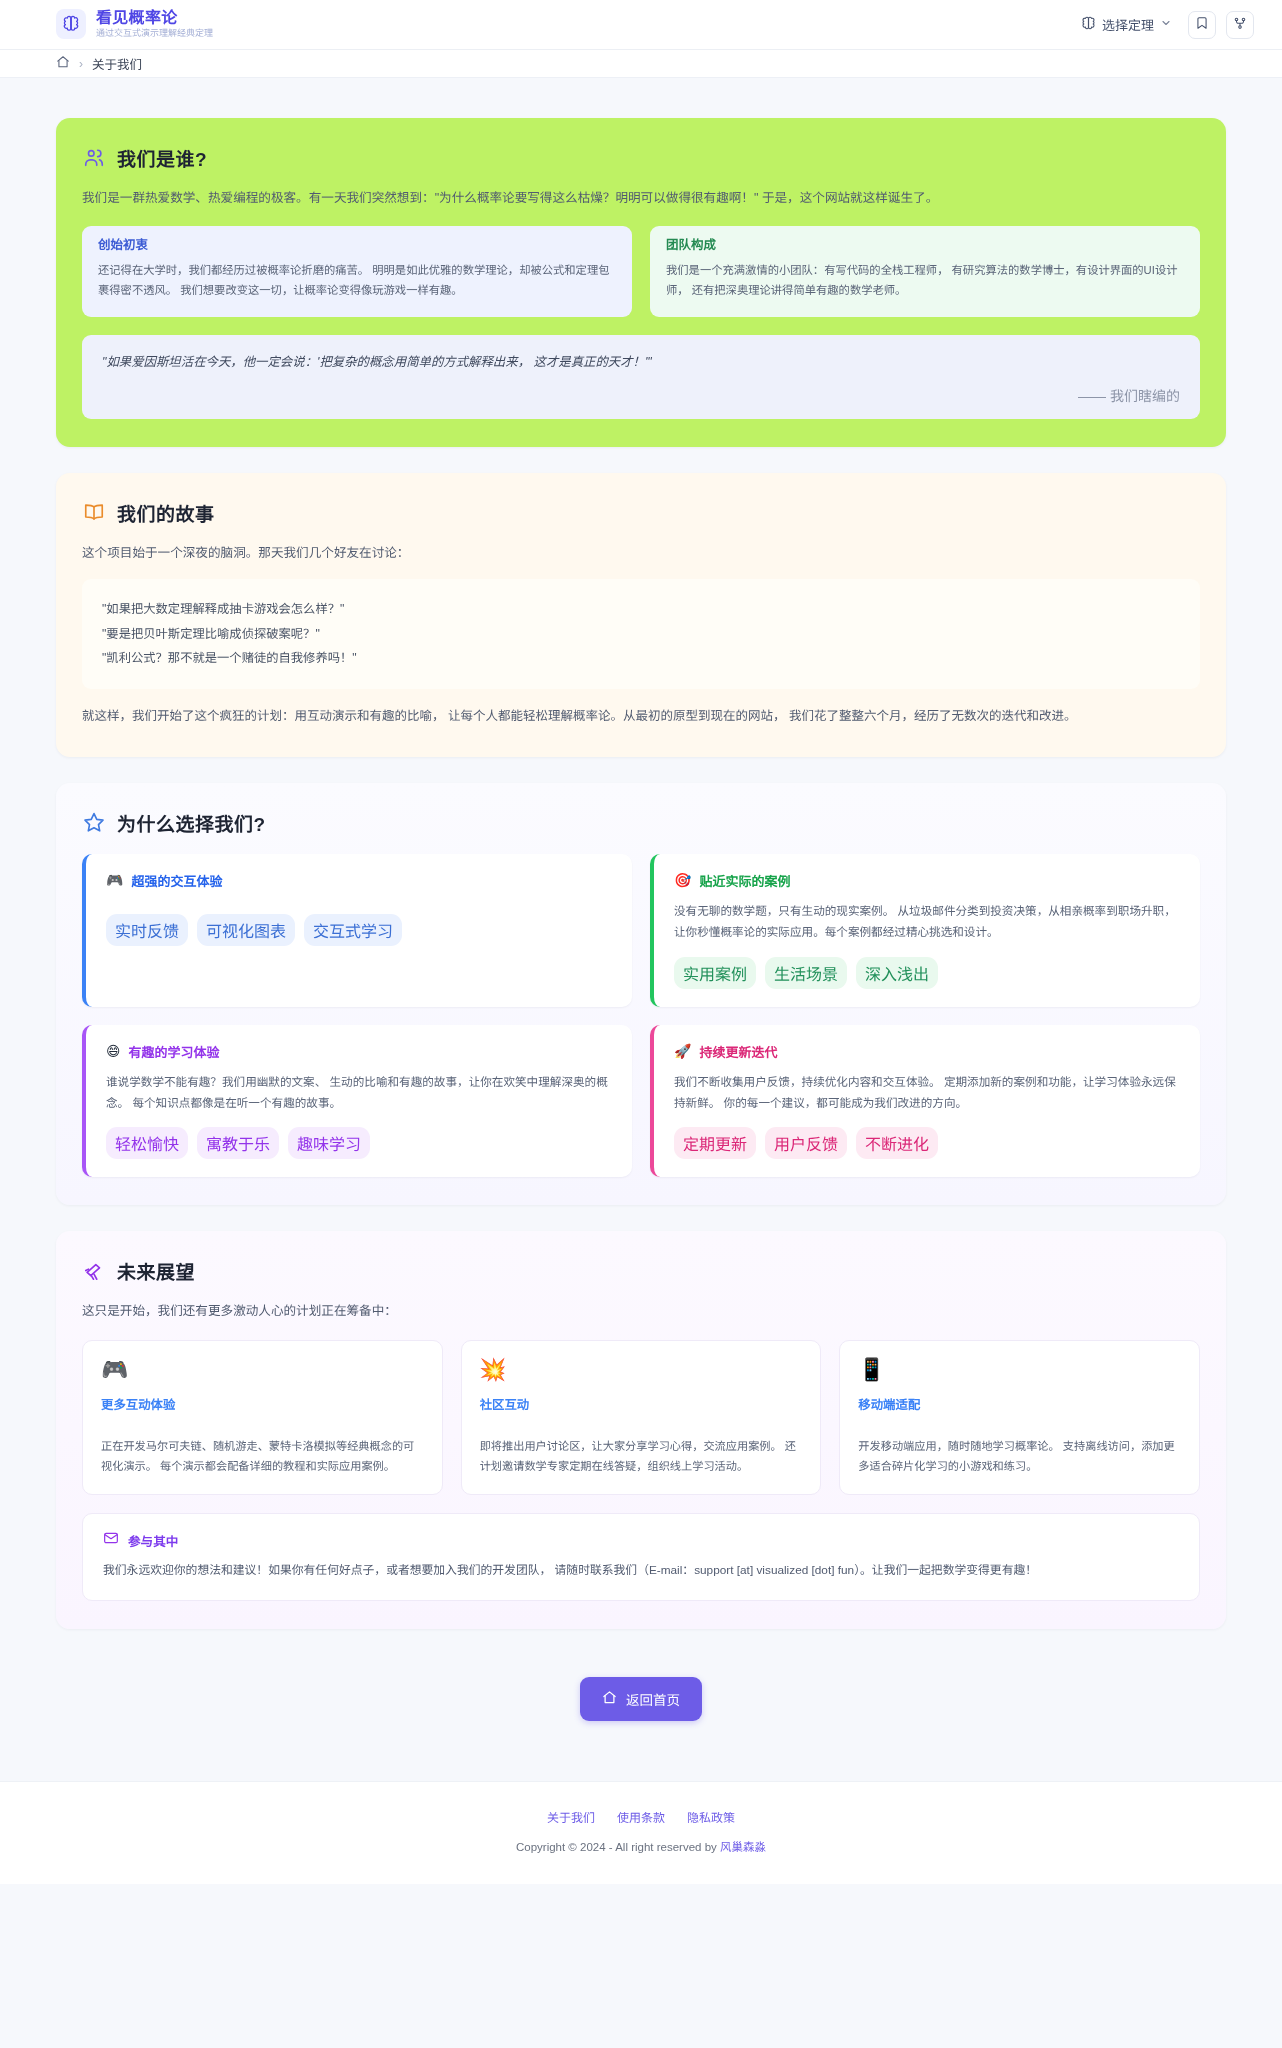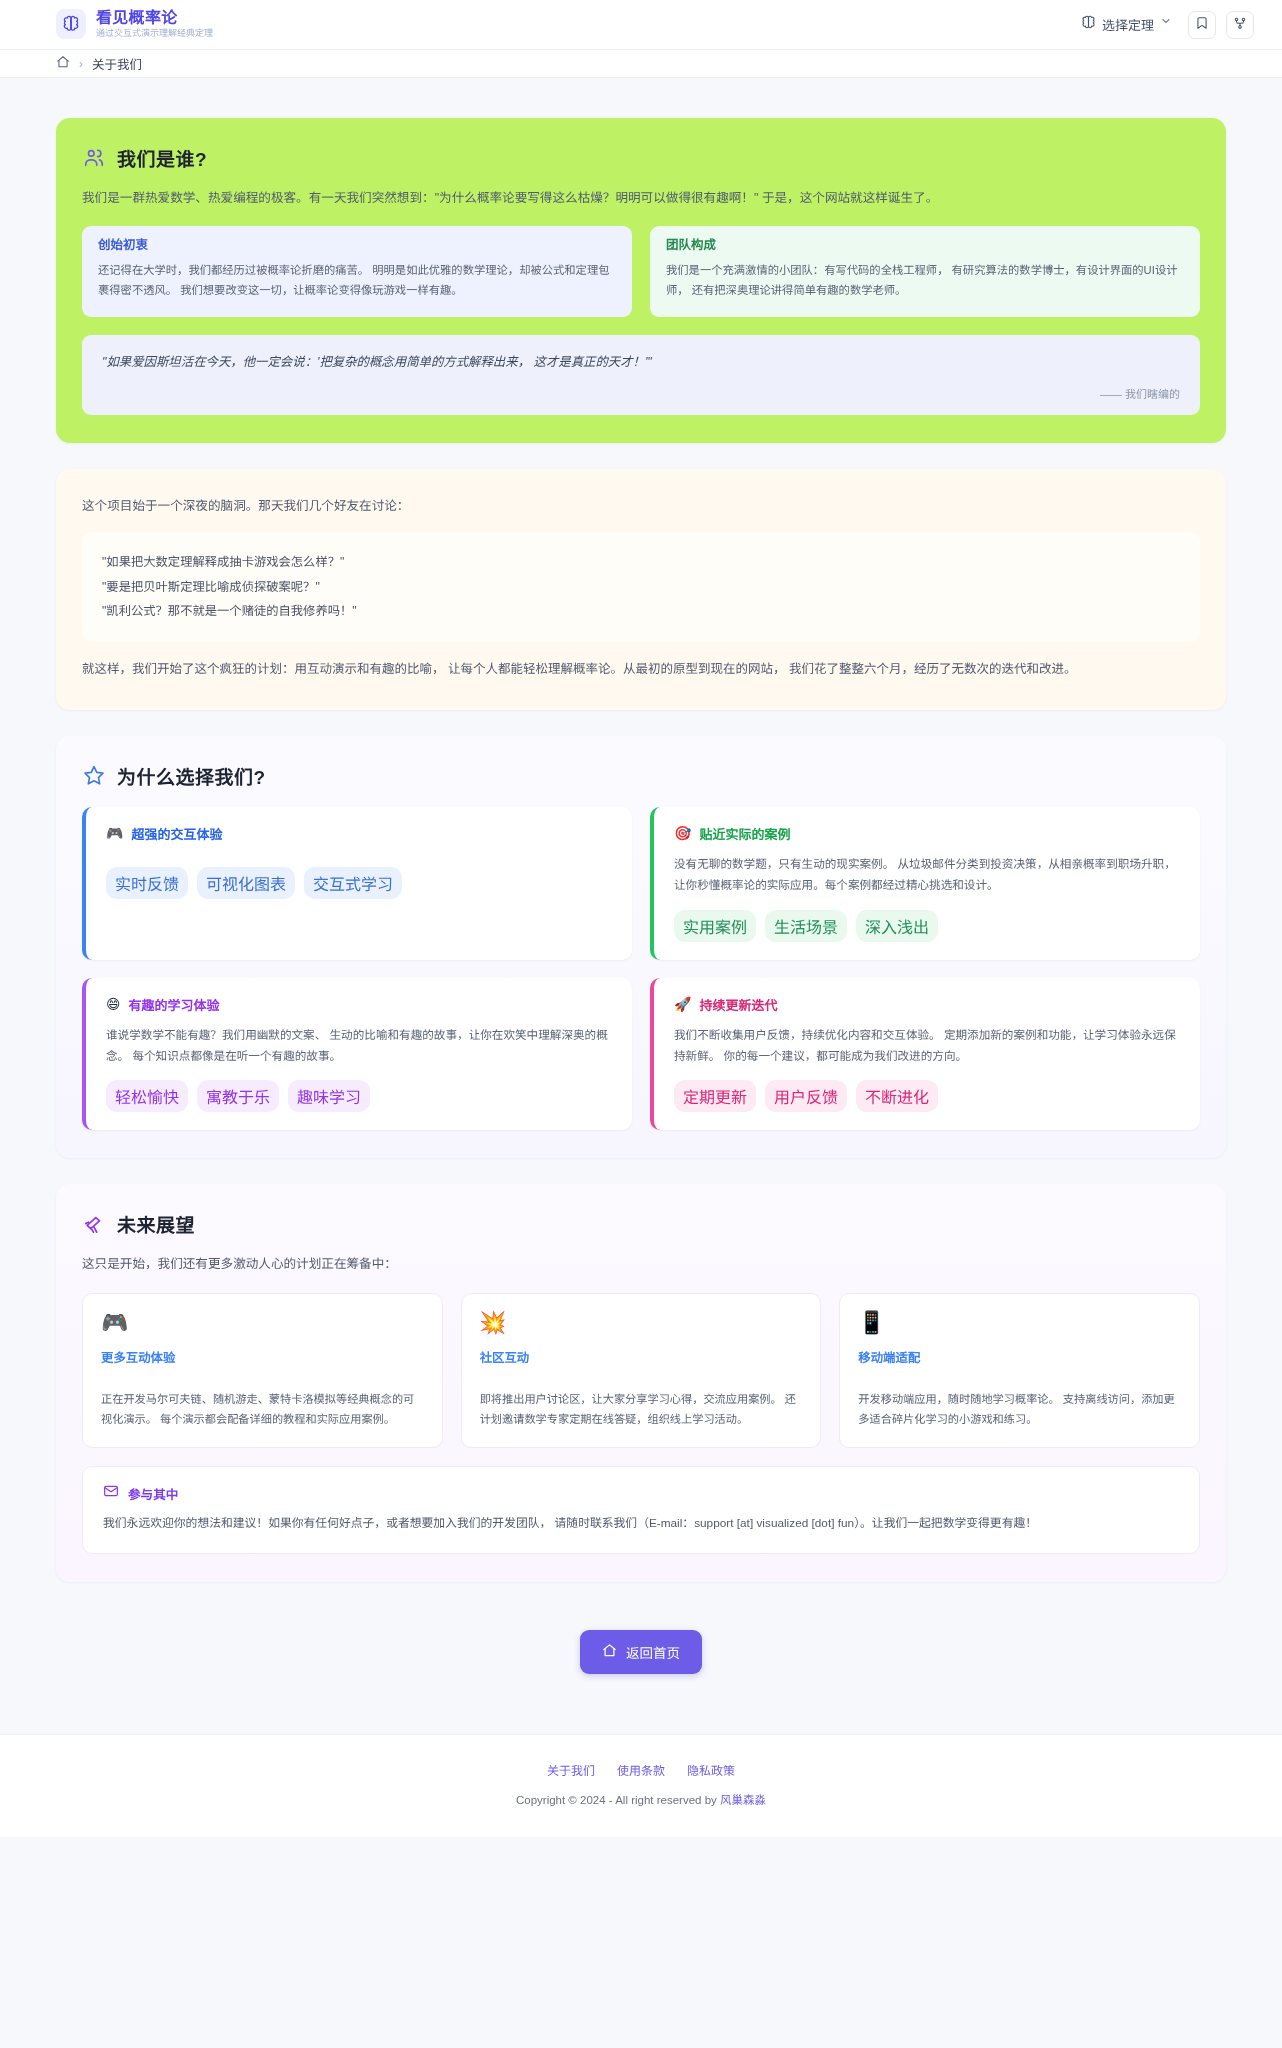--- a/index.html
+++ b/index.html
@@ -33,21 +33,21 @@
   .brand-title {
     font-size: 16px; font-weight: bold; color: #4f46e5; line-height: 1.15;
     letter-spacing: .3px;
   }
   .brand-sub { font-size: 9px; color: #a5b0d6; line-height: 1.3; margin-top: 1px; }
 
   .header-right {
     margin-left: auto; display: flex; align-items: center; gap: 10px;
   }
   .theorem-select {
-    display: flex; align-items: flex-start; gap: 6px;
+    display: flex; align-items: center; gap: 6px;
     font-size: 13px; color: #44506b; padding: 5px 6px; border-radius: 6px;
     cursor: pointer;
   }
   .icon-btn {
     width: 28px; height: 28px; border: 1px solid #e3e7ef; border-radius: 7px;
     background: #fff; display: flex; align-items: center; justify-content: center;
     cursor: pointer;
   }
 
   
@@ -89,21 +89,21 @@
   .mini-title { font-size: 12.5px; font-weight: bold; margin-bottom: 8px; }
   .mini-card.blue .mini-title { color: #3b5bd4; }
   .mini-card.green .mini-title { color: #248a52; }
   .mini-body { font-size: 11.3px; line-height: 1.75; color: #5a6478; }
 
   .quote-box {
     margin-top: 18px; background: #eef1fb; border-radius: 9px;
     padding: 17px 20px 14px;
   }
   .quote-text { font-size: 12.4px; font-style: italic; color: #3f495e; line-height: 1.7; }
-  .quote-by { text-align: right; font-size: 11px; color: #8d95a8; margin-top: 12px; }
+  .quote-by { text-align: right; font-size: 14px; color: #8d95a8; margin-top: 12px; }
 
   
   .story-lines {
     background: #fffdf7; border-radius: 9px; padding: 18px 20px;
     margin-top: 14px; margin-bottom: 16px;
   }
   .story-line { font-size: 12.3px; color: #4a5466; line-height: 2.0; }
   .story-tail { font-size: 12.5px; line-height: 1.9; color: #515b70; }
 
   
@@ -261,20 +261,29 @@
       </div>
     </div>
 
     <div class="quote-box">
       <div class="quote-text">"如果爱因斯坦活在今天，他一定会说：'把复杂的概念用简单的方式解释出来， 这才是真正的天才！'"</div>
       <div class="quote-by">—— 我们瞎编的</div>
     </div>
   </div>
 
   <div class="card story">
+    <div class="sec-head">
+      <span class="sec-icon">
+        <svg width="22" height="22" viewBox="0 0 24 24" fill="none" stroke="#ea8c2b" stroke-width="1.8" stroke-linecap="round" stroke-linejoin="round">
+          <path d="M12 6.5C10.5 5 8.5 4.5 3 4.5v13c5.5 0 7.5.5 9 2 1.5-1.5 3.5-2 9-2v-13c-5.5 0-7.5.5-9 2z"></path>
+          <path d="M12 6.5v13"></path>
+        </svg>
+      </span>
+      <span class="sec-title">我们的故事</span>
+    </div>
     <p class="para">这个项目始于一个深夜的脑洞。那天我们几个好友在讨论：</p>
 
     <div class="story-lines">
       <div class="story-line">"如果把大数定理解释成抽卡游戏会怎么样？"</div>
       <div class="story-line">"要是把贝叶斯定理比喻成侦探破案呢？"</div>
       <div class="story-line">"凯利公式？那不就是一个赌徒的自我修养吗！"</div>
     </div>
 
     <p class="story-tail">就这样，我们开始了这个疯狂的计划：用互动演示和有趣的比喻， 让每个人都能轻松理解概率论。从最初的原型到现在的网站， 我们花了整整六个月，经历了无数次的迭代和改进。</p>
   </div>

